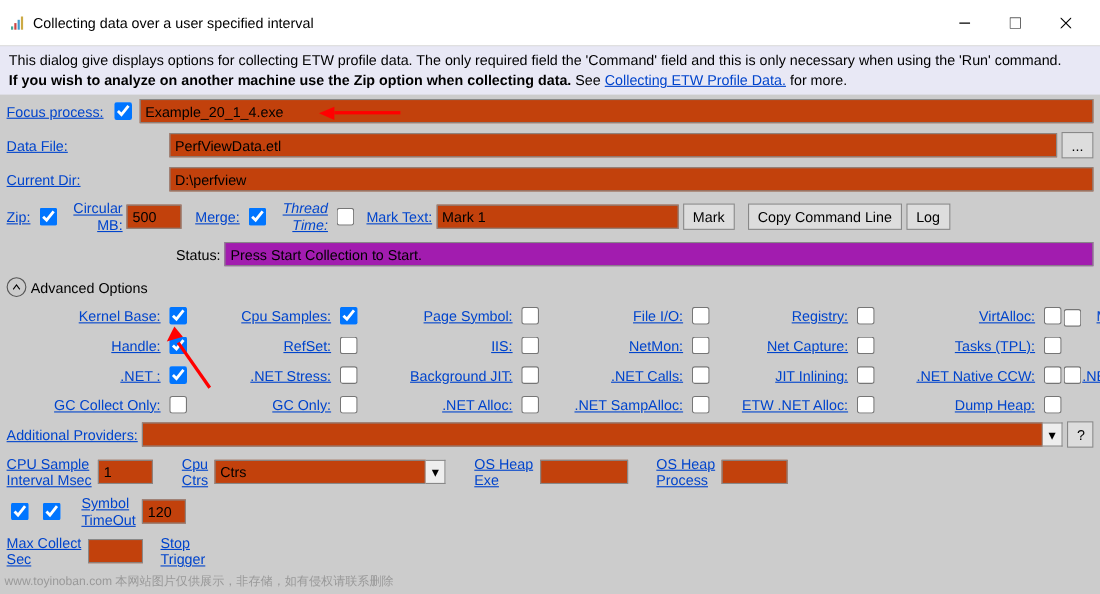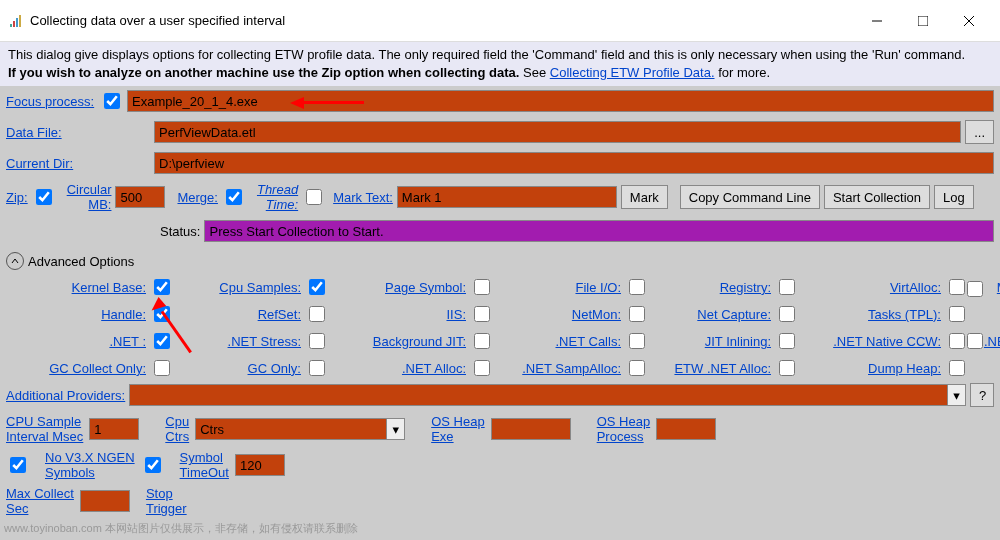--- a/index.html
+++ b/index.html
@@ -98,21 +98,20 @@
   <input type="text" style="width: 50px;" value="500">
   <span class="lbl" style="margin-left:8px;">Merge:</span>
   <input type="checkbox" checked="" style="">
   <span class="lbl" style="white-space:pre; text-align:right; margin-left:8px;font-style:italic;">Thread
 Time:</span>
   <input type="checkbox" style="">
   <span class="lbl" style="margin-left:4px;">Mark Text:</span>
   <input type="text" style="width: 220px;" value="Mark 1">
   <button class="btn">Mark</button>
   <button class="btn" style="margin-left:8px;">Copy Command Line</button>
-  <button class="btn">Start Collection</button>
   <button class="btn">Log</button>
 </div>
 
 <div class="row">
   <span style="width:150px;"></span>
   <span>Status:</span>
   <input type="text" readonly="" style="flex: 1 1 0%; background: #a21caf;" value="Press Start Collection to Start.">
 </div>
 
 <div class="adv-header">
@@ -210,26 +209,24 @@
   <span class="lbl" style="white-space:pre; margin-left:20px;">OS Heap
 Exe</span>
   <input type="text" style="width: 80px;">
   <span class="lbl" style="white-space:pre; margin-left:20px;">OS Heap
 Process</span>
   <input type="text" style="width: 60px;">
 </div>
 
 <div class="bottom-row">
   <input type="checkbox" checked="" style="">
-  <span class="lbl" style="white-space:pre; margin-left:10px;">No V3.X NGEN
-Symbols</span>
   <input type="checkbox" checked="" style="">
   <span class="lbl" style="white-space:pre; margin-left:10px;">Symbol
 TimeOut</span>
-  <input type="text" style="width: 50px;" value="120">
+  <input type="text" style="width: 40px;" value="120">
 </div>
 
 <div class="bottom-row">
   <span class="lbl" style="white-space:pre;">Max Collect
 Sec</span>
   <input type="text" style="width: 50px;">
   <span class="lbl" style="white-space:pre; margin-left:10px;">Stop
 Trigger</span>
 </div>
 

